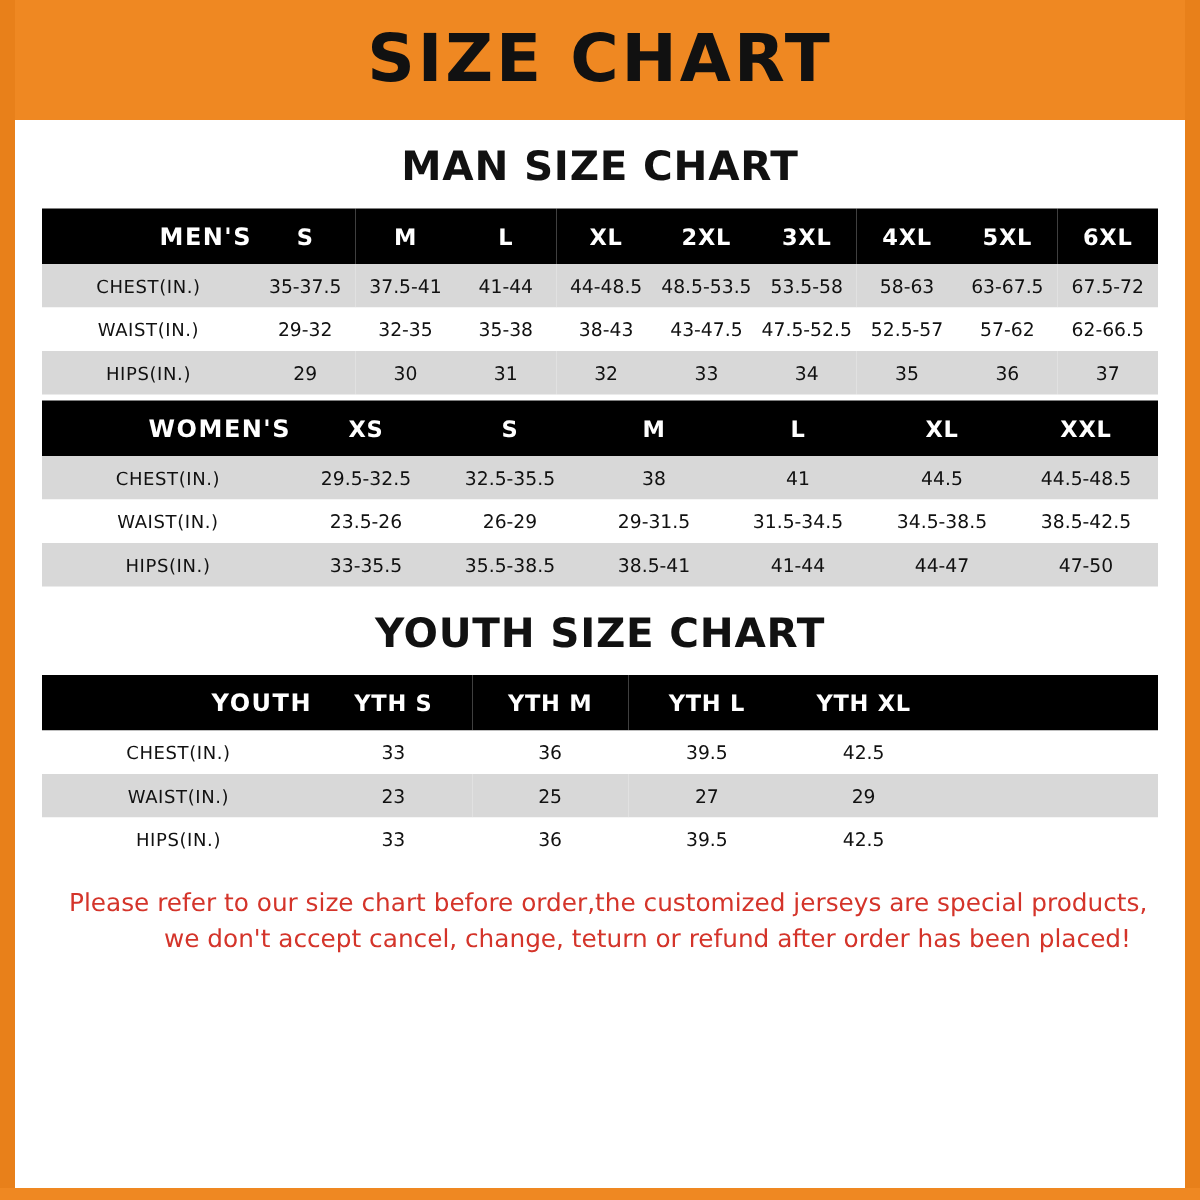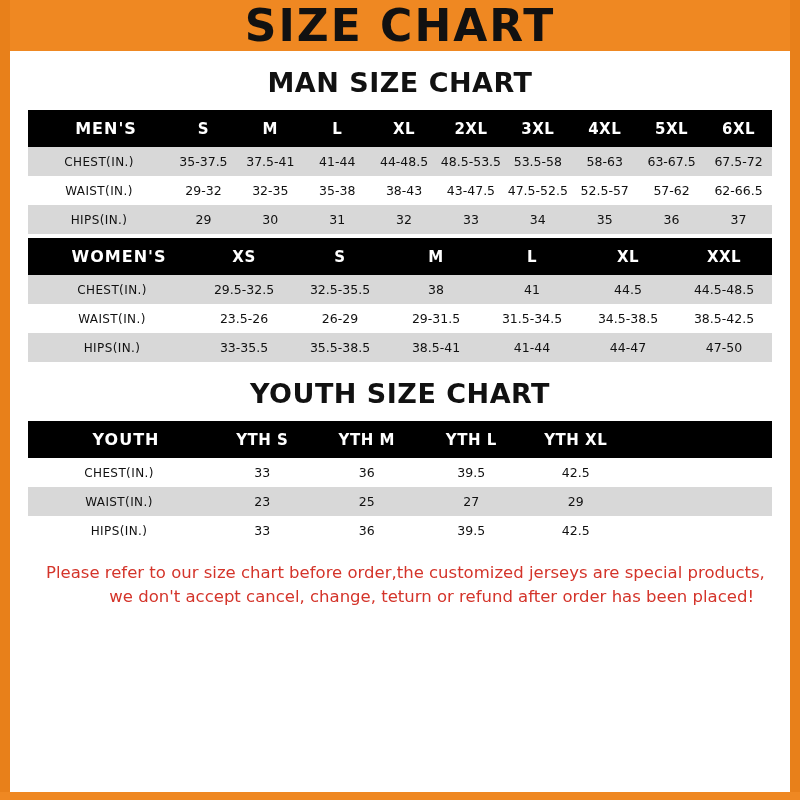--- a/index.html
+++ b/index.html
@@ -16,21 +16,21 @@
   .page {
     position: relative;
     width: 800px;
     height: 800px;
     box-sizing: border-box;
     border-left: 10px solid #e8801a;
     border-right: 10px solid #e8801a;
     background: #ffffff;
   }
   .banner {
-    height: 51px;
+    height: 80px;
     background: #ef8822;
     display: flex;
     align-items: center;
     justify-content: center;
   }
   .banner-title {
     font-family: "DejaVu Sans", sans-serif;
     font-weight: bold;
     font-size: 44px;
     letter-spacing: 2px;
@@ -63,21 +63,21 @@
   }
   table.size tr.head th {
     color: #ffffff;
     font-weight: bold;
     font-size: 15px;
     padding: 9px 2px;
     text-align: center;
     letter-spacing: 0.5px;
   }
   table.size tr.head th.first {
-    text-align: center;
+    text-align: right;
     padding-left: 16px;
     font-size: 16px;
     letter-spacing: 1px;
   }
   table.size tbody td {
     font-size: 12.5px;
     color: #111111;
     text-align: center;
     padding: 7px 2px;
     white-space: nowrap;

